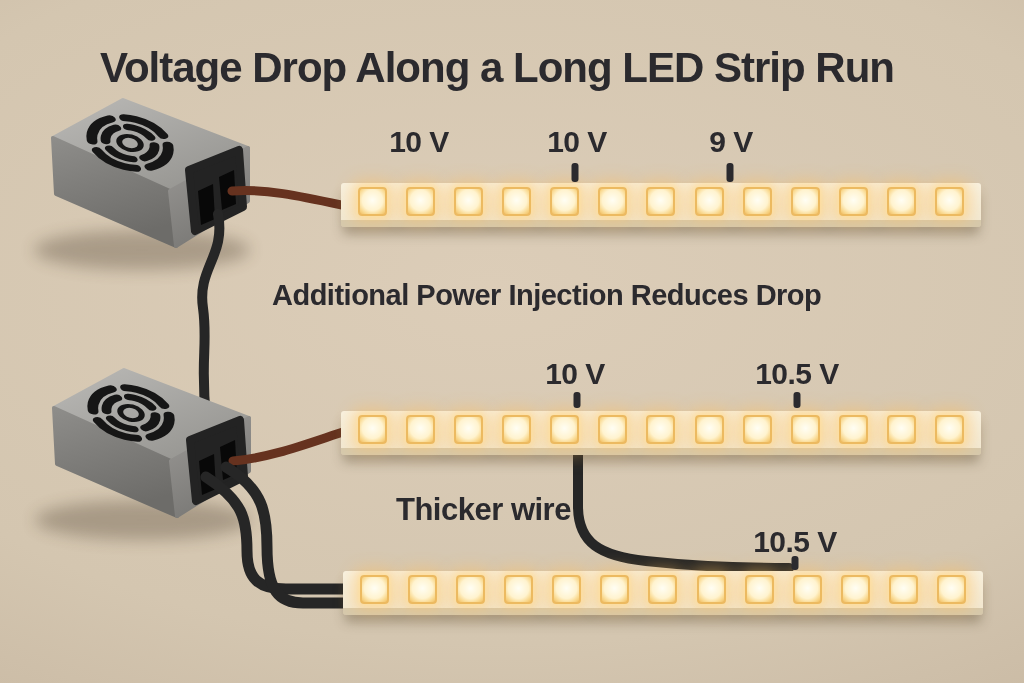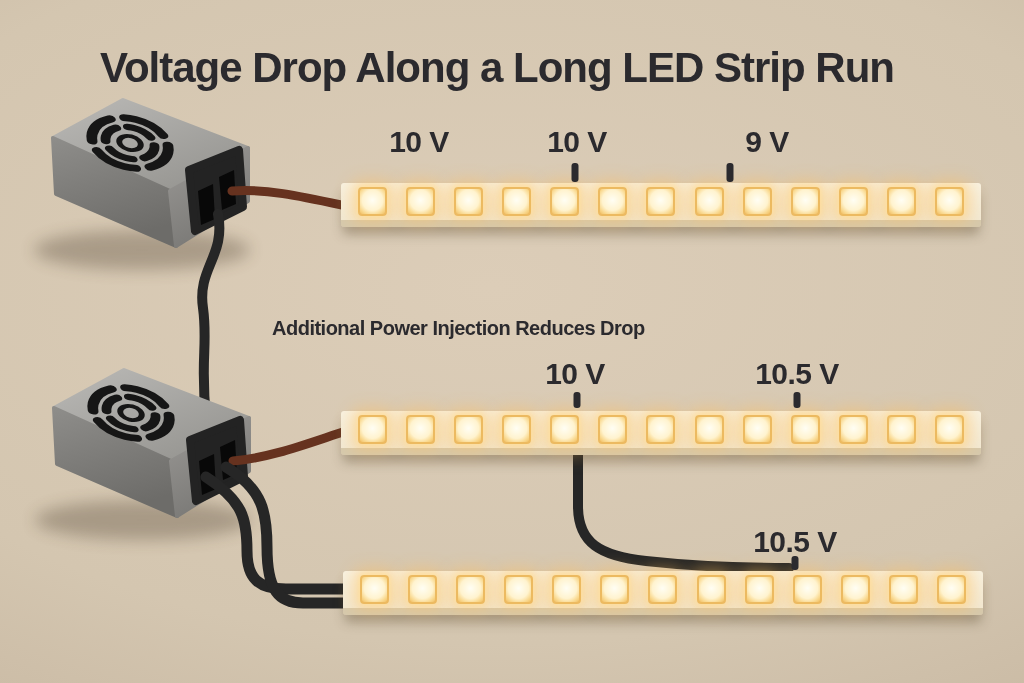--- a/index.html
+++ b/index.html
@@ -10,21 +10,21 @@
   }
   #stage{
     position:relative;width:1024px;height:683px;
     background:radial-gradient(120% 95% at 48% 42%, #dccdb8 0%, #d4c6b0 55%, #c1b09a 100%);
   }
   #scene-svg{position:absolute;left:0;top:0;z-index:1;}
 
   
   .txt{position:absolute;color:var(--text,#2b2a2e);font-weight:bold;white-space:nowrap;z-index:3;}
   #title{left:0;top:44px;width:994px;text-align:center;font-size:42px;letter-spacing:-1px;}
-  #subtitle{left:272px;top:279px;font-size:20px;letter-spacing:-0.5px;margin-top:38px;}
+  #subtitle{left:272px;top:279px;font-size:29px;letter-spacing:-0.5px;}
   #thicker-wire{left:396px;top:492px;font-size:31px;letter-spacing:-0.5px;}
   .vlabel{transform:translateX(-50%);font-size:30px;letter-spacing:-0.5px;}
   .tick{position:absolute;width:7px;background:var(--text,#2b2a2e);border-radius:3px;transform:translateX(-50%);z-index:3;}
 
   
   .strip{
     position:absolute;z-index:2;height:37px;width:606px;
     background:linear-gradient(180deg,#f8f2e2 0%,#f2e9d4 100%);
     border-bottom:7px solid #d6c9ad;
     border-radius:3px;
@@ -152,24 +152,25 @@
       <div class="led"></div>
       <div class="led"></div>
       <div class="led"></div>
       <div class="led"></div>
       <div class="led"></div>
       <div class="led"></div>
     </div>
 
   <div id="title" class="txt">Voltage Drop Along a Long LED Strip Run</div>
   <div id="subtitle" class="txt">Additional Power Injection Reduces Drop</div>
+  <div id="thicker-wire" class="txt">Thicker wire</div>
 
   <div class="txt vlabel" style="left:419px;top:125px;">10 V</div>
   <div class="txt vlabel" style="left:577px;top:125px;">10 V</div>
-  <div class="txt vlabel" style="left:731px;top:125px;margin-left:36px;">9 V</div>
+  <div class="txt vlabel" style="left:731px;top:125px;">9 V</div>
   <div class="tick" style="left:575px;top:163px;height:19px;"></div>
   <div class="tick" style="left:730px;top:163px;height:19px;"></div>
 
   <div class="txt vlabel" style="left:575px;top:357px;">10 V</div>
   <div class="txt vlabel" style="left:797px;top:357px;">10.5 V</div>
   <div class="tick" style="left:577px;top:392px;height:16px;"></div>
   <div class="tick" style="left:797px;top:392px;height:16px;"></div>
 
   <div class="txt vlabel" style="left:795px;top:525px;">10.5 V</div>
   <div class="tick" style="left:795px;top:556px;height:14px;"></div>

